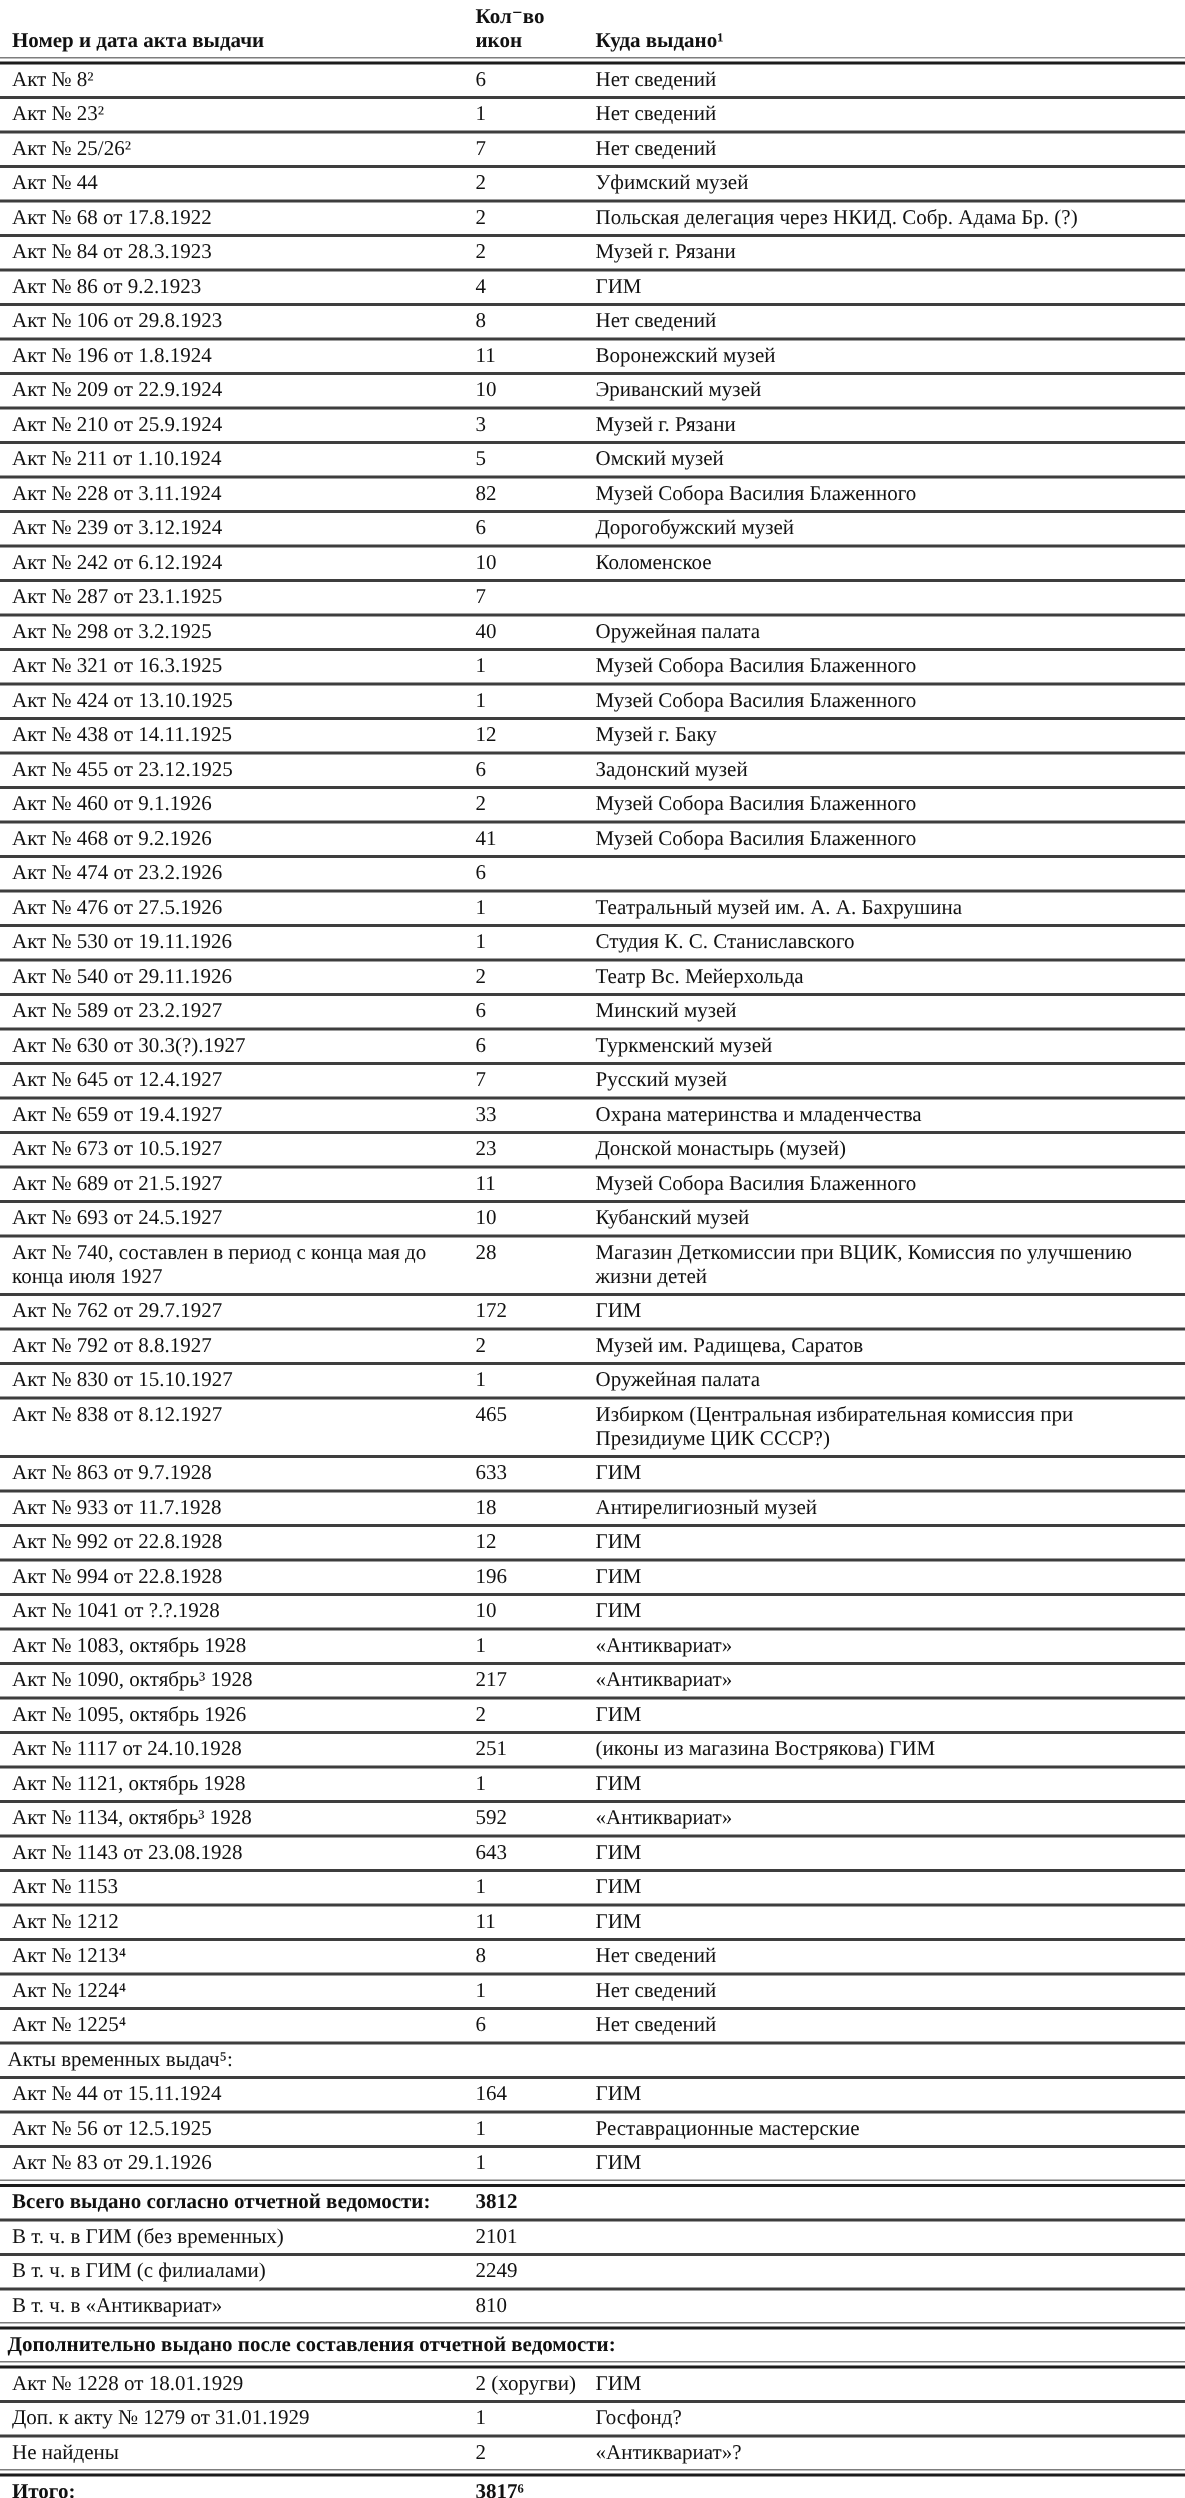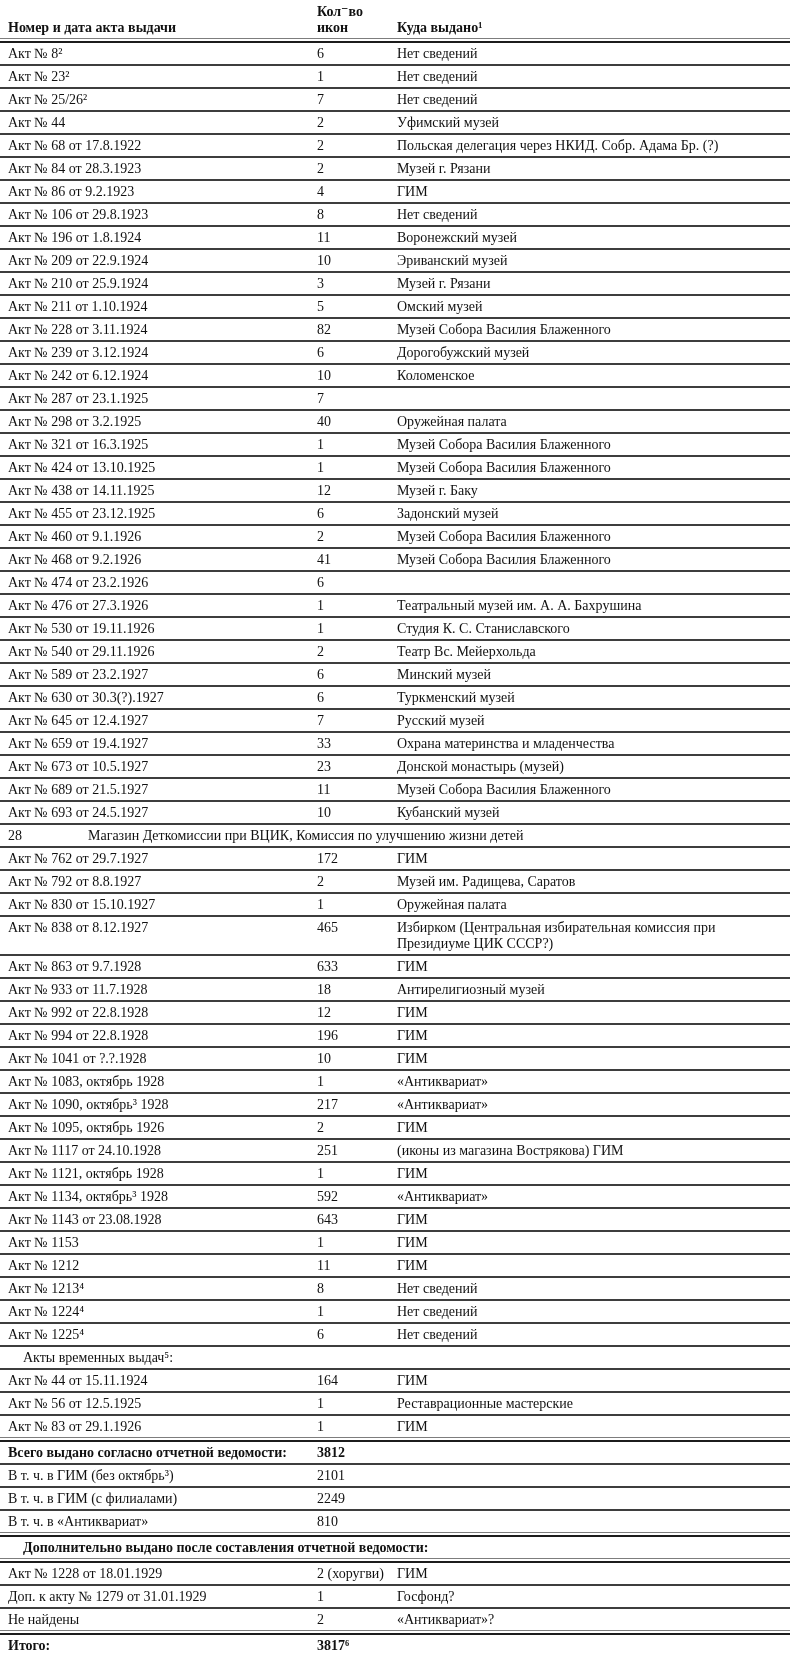--- a/index.html
+++ b/index.html
@@ -46,21 +46,21 @@
     box-sizing: border-box;
   }
   .c3 {
     flex: 1;
     padding-left: 8px;
     padding-right: 8px;
     box-sizing: border-box;
   }
   .c-span {
     width: 100%;
-    padding-left: 23px;
+    padding-left: 5px;
     padding-right: 8px;
     box-sizing: border-box;
   }
   .sep {
     border-top: 2px solid #3e3e3e;
     height: 0;
   }
   .sep.heavy {
     height: 2px;
     border-top: 1px solid #7d7d7d;
@@ -215,21 +215,21 @@
         <div class="c2">41</div>
         <div class="c3">Музей Собора Василия Блаженного</div>
       </div>
       <div class="sep"></div>
       <div class="row">
         <div class="c1">Акт № 474 от 23.2.1926</div>
         <div class="c2">6</div>
       </div>
       <div class="sep"></div>
       <div class="row">
-        <div class="c1">Акт № 476 от 27.3.1926</div>
+        <div class="c1">Акт № 476 от 27.5.1926</div>
         <div class="c2">1</div>
         <div class="c3">Театральный музей им. А. А. Бахрушина</div>
       </div>
       <div class="sep"></div>
       <div class="row">
         <div class="c1">Акт № 530 от 19.11.1926</div>
         <div class="c2">1</div>
         <div class="c3">Студия К. С. Станиславского</div>
       </div>
       <div class="sep"></div>
@@ -275,20 +275,21 @@
         <div class="c3">Музей Собора Василия Блаженного</div>
       </div>
       <div class="sep"></div>
       <div class="row">
         <div class="c1">Акт № 693 от 24.5.1927</div>
         <div class="c2">10</div>
         <div class="c3">Кубанский музей</div>
       </div>
       <div class="sep"></div>
       <div class="row">
+        <div class="c1">Акт № 740, составлен в период с конца мая до конца июля 1927</div>
         <div class="c2">28</div>
         <div class="c3">Магазин Деткомиссии при ВЦИК, Комиссия по улучшению жизни детей</div>
       </div>
       <div class="sep"></div>
       <div class="row">
         <div class="c1">Акт № 762 от 29.7.1927</div>
         <div class="c2">172</div>
         <div class="c3">ГИМ</div>
       </div>
       <div class="sep"></div>
@@ -434,21 +435,21 @@
         <div class="c3">ГИМ</div>
       </div>
       <div class="sep heavy"></div>
       <div class="row bold">
         <div class="c1">Всего выдано согласно отчетной ведомости:</div>
         <div class="c2">3812</div>
         <div class="c3"></div>
       </div>
       <div class="sep"></div>
       <div class="row">
-        <div class="c1">В т. ч. в ГИМ (без октябрь³)</div>
+        <div class="c1">В т. ч. в ГИМ (без временных)</div>
         <div class="c2">2101</div>
         <div class="c3"></div>
       </div>
       <div class="sep"></div>
       <div class="row">
         <div class="c1">В т. ч. в ГИМ (с филиалами)</div>
         <div class="c2">2249</div>
         <div class="c3"></div>
       </div>
       <div class="sep"></div>

